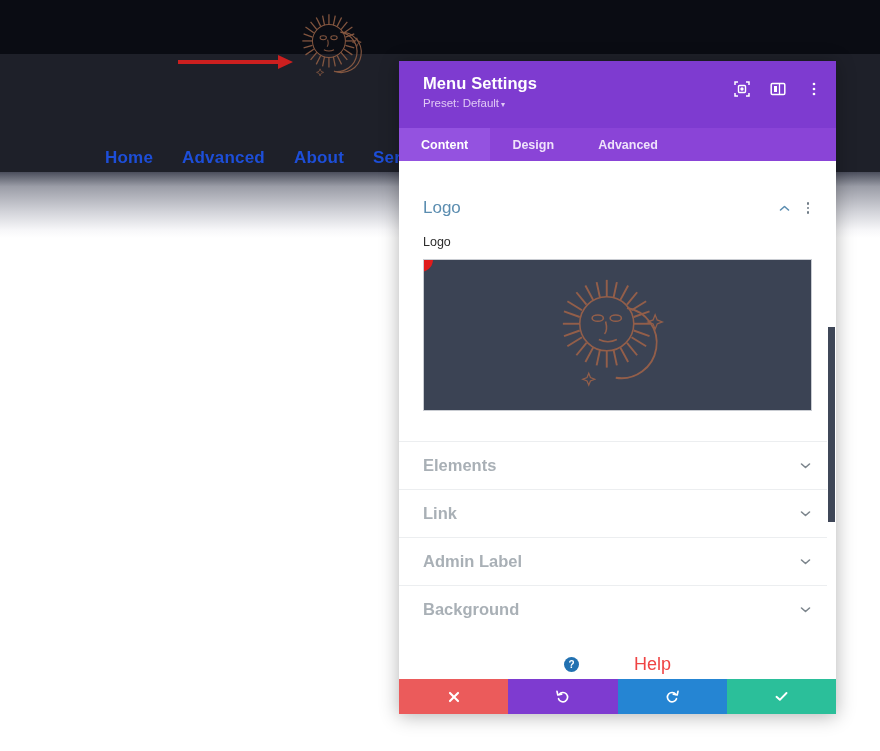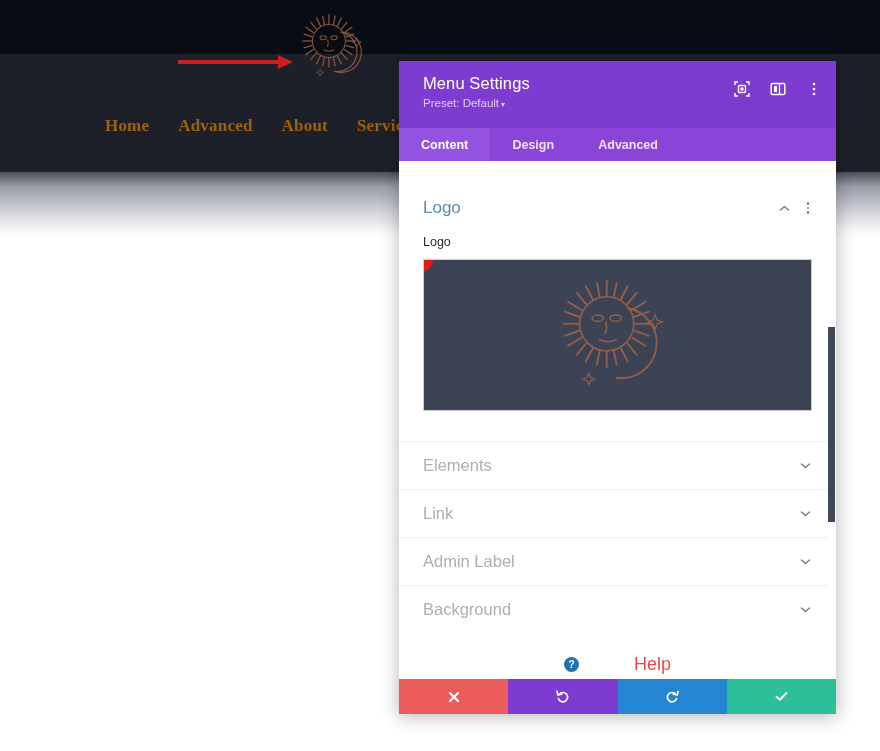--- a/index.html
+++ b/index.html
@@ -58,26 +58,27 @@
 
   .nav-links {
     position: absolute;
     left: 105px; top: 116px;
     display: flex;
     align-items: center;
     gap: 29px;
     z-index: 2;
   }
   .nav-link {
-    font-family: Liberation Serif, serif;
+    font-family: Liberation Sans, sans-serif;
     font-weight: 700;
     font-size: 17px;
-    color: #a16207;
+    color: #1d4ed8;
     letter-spacing: 0.2px;
     white-space: nowrap;
+    margin-top: 32px;
   }
 
   
   .anno-arrow {
     position: absolute;
     left: 178px; top: 54px;
     width: 115px; height: 16px;
     z-index: 3;
   }
 
@@ -97,21 +98,21 @@
   .modal-header {
     background: #7e3bd0;
     height: 67px;
     padding: 12px 16px 0 24px;
     position: relative;
     flex: 0 0 auto;
   }
   .modal-title {
     color: #ffffff;
     font-size: 16.5px;
-    font-weight: 400;
+    font-weight: 700;
     letter-spacing: 0.1px;
     line-height: 20px;
   }
   .modal-preset {
     margin-top: 10px;
     color: #e0c9f5;
     font-size: 11.5px;
     font-weight: 400;
     cursor: pointer;
   }
@@ -261,21 +262,21 @@
     display: flex;
     align-items: center;
     justify-content: space-between;
     padding: 0 24px;
     cursor: pointer;
   }
   .acc-row:last-of-type { border-bottom: 1px solid #eceef0; }
   .acc-title {
     font-size: 16.5px;
     color: #a9b0b6;
-    font-weight: 400;
+    font-weight: 700;
   }
 
   .help-row {
     height: 62px;
     display: flex;
     align-items: center;
     justify-content: center;
     gap: 7px;
     cursor: pointer;
   }

